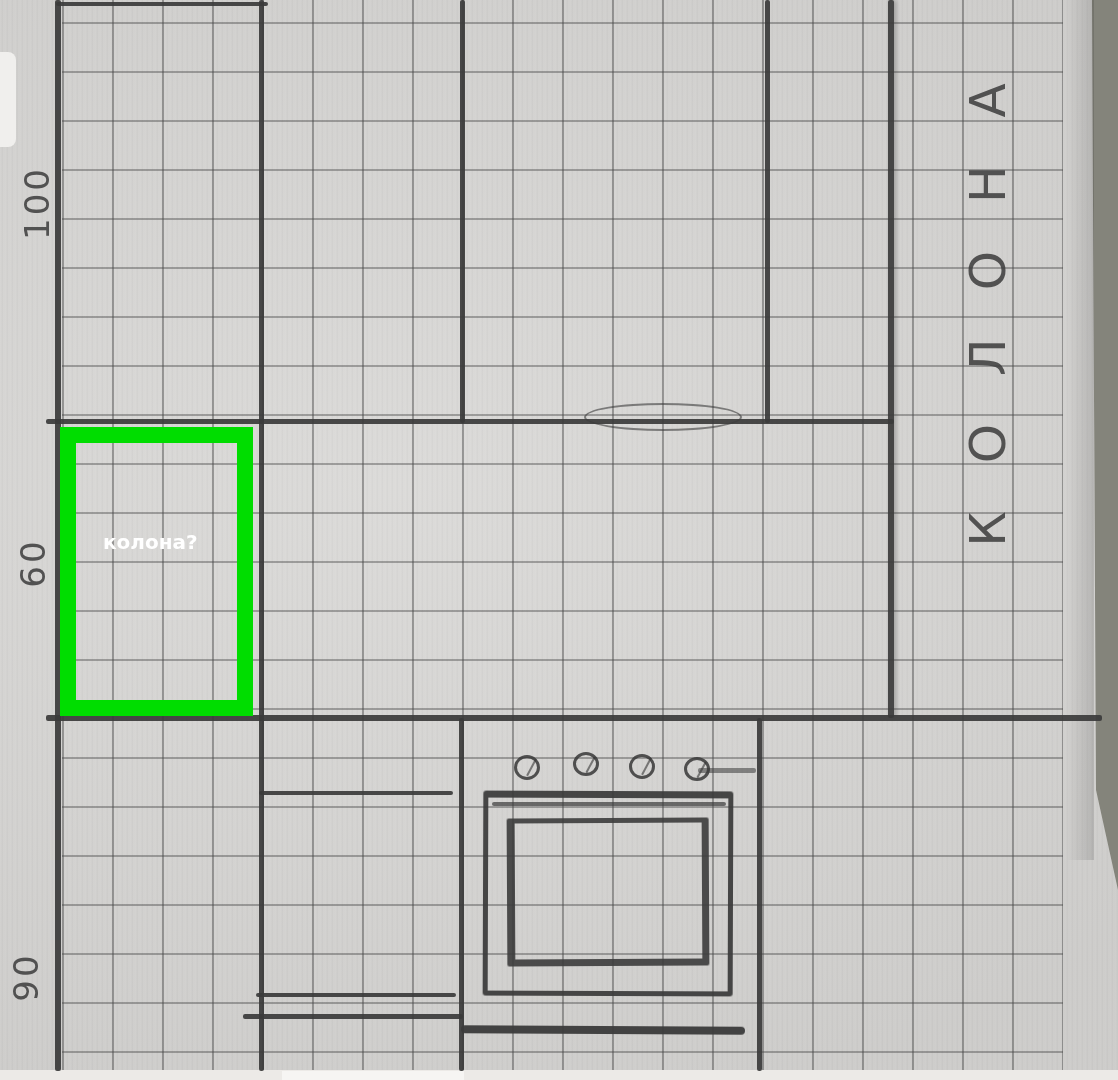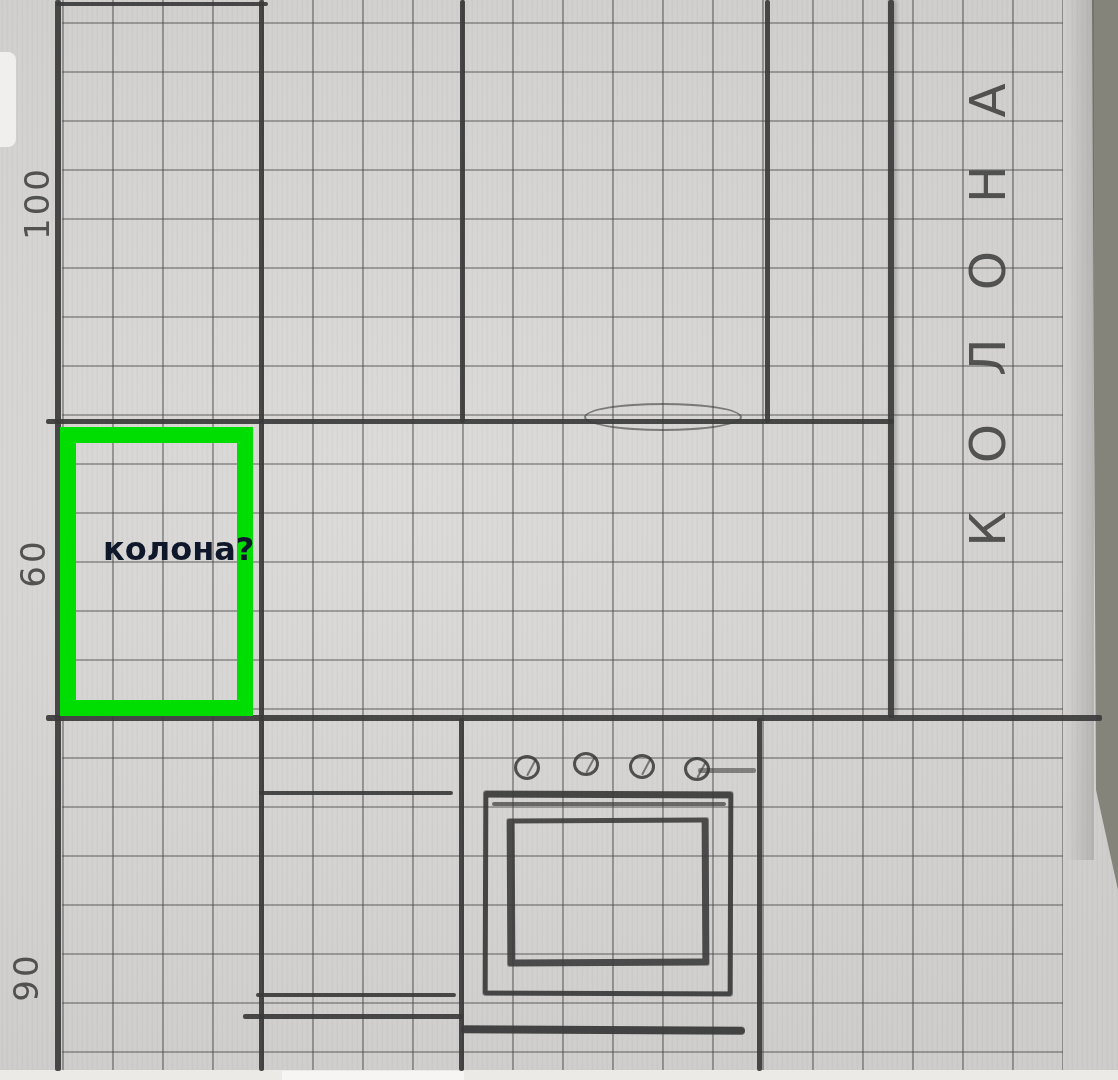--- a/index.html
+++ b/index.html
@@ -81,21 +81,21 @@
     font-size:50px;letter-spacing:48px;transform:rotate(-90deg);}
   .num{font-size:34px;letter-spacing:3px;line-height:44px;transform:rotate(-90deg);}
   #label-100{left:-28px;top:181px;width:130px;height:44px;}
   #label-60 {left:-17px;top:541px;width:100px;height:44px;}
   #label-90 {left:-24px;top:955px;width:100px;height:44px;}
 
   
   #highlight-box{position:absolute;left:60px;top:427px;width:193px;height:289px;box-sizing:border-box;
     border:16px solid var(--green,#00dd00);}
   #annotation-label{position:absolute;left:103px;top:530px;width:160px;height:36px;
-    font-size:32px;font-weight:bold;color:#0f172a;}
+    font-size:20px;font-weight:bold;color:#ffffff;}
 </style>
 </head>
 <body>
 
 <div id="paper">
   <div class="fiber"></div>
   <div class="light"></div>
 </div>
 <div id="grid"></div>
 <div id="edge-shade"></div>

